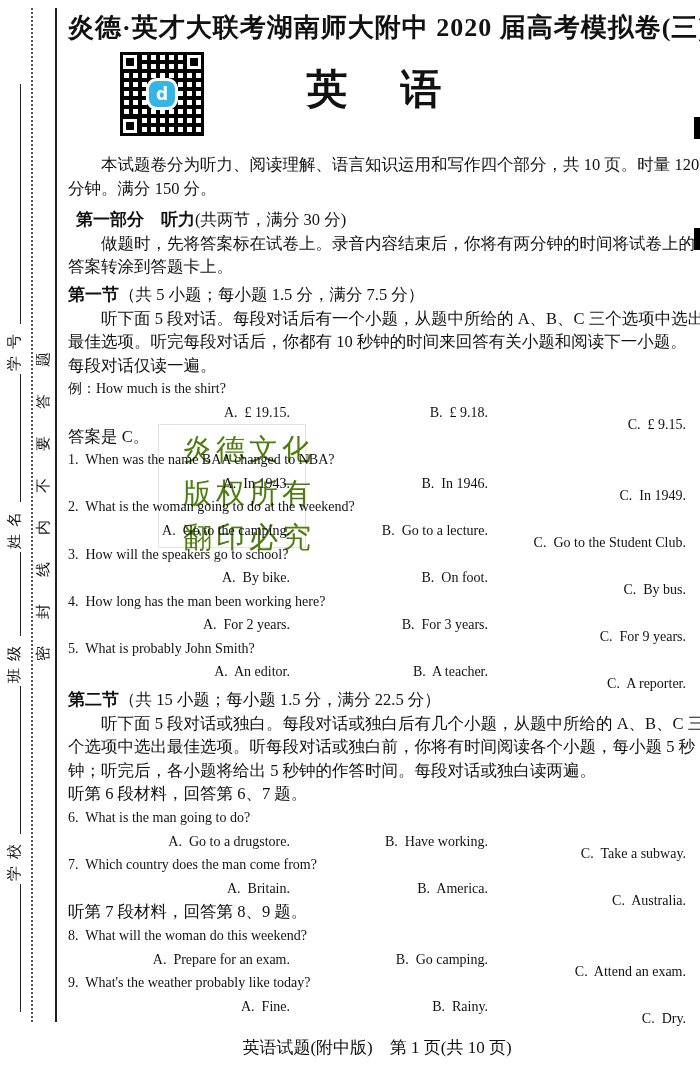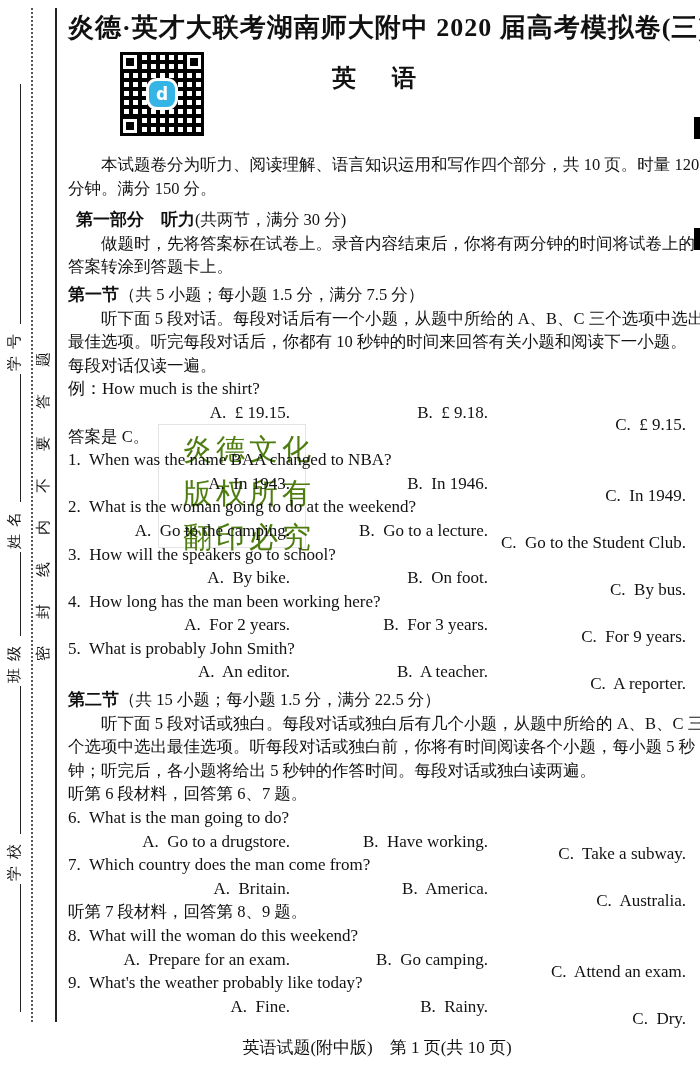--- a/index.html
+++ b/index.html
@@ -25,21 +25,21 @@
     font-size:15px;letter-spacing:27px;white-space:nowrap;text-align:center;color:#111;
   }
   
   .header{position:absolute;left:68px;top:0;right:14px;height:150px;z-index:2;}
   .paper-title{
     position:absolute;left:0;right:0;top:10px;text-align:center;
     font-size:26px;font-weight:bold;letter-spacing:1px;white-space:nowrap;
   }
   .subject{
     position:absolute;left:0;right:0;top:62px;text-align:center;
-    font-size:24px;font-weight:bold;letter-spacing:6px;
+    font-size:41px;font-weight:bold;letter-spacing:6px;
   }
   
   .qr{
     position:absolute;left:52px;top:52px;width:84px;height:84px;background:#fff;
     background-image:
       repeating-linear-gradient(90deg,#000 0 4px,transparent 4px 9px),
       repeating-linear-gradient(0deg,#000 0 4px,#fff 4px 9px);
   }
   .finder{position:absolute;width:14px;height:14px;border:3px solid #000;background:#fff;}
   .finder::after{content:"";position:absolute;left:3px;top:3px;width:8px;height:8px;background:#000;}
@@ -54,21 +54,21 @@
   .watermark{
     position:absolute;left:158px;top:424px;width:146px;height:122px;
     background:#fff;border:1px solid #e3e3e3;z-index:1;
   }
   .wm-text{
     position:absolute;left:24px;top:2px;width:300px;
     color:#4d7c0f;font-size:29px;letter-spacing:4px;line-height:44px;white-space:nowrap;
   }
   
   .content{position:absolute;left:68px;top:153px;right:14px;z-index:2;}
-  .line{height:23.6px;line-height:23.6px;white-space:pre;font-size:17px;}
+  .line{height:23.6px;line-height:23.6px;white-space:pre;font-size:14px;}
   .cn{font-size:16.5px;}
   .indent{text-indent:2em;}
   .head-label{font-weight:bold;font-size:17px;}
   .head-rest{font-size:16.5px;}
   .gap-part{margin-top:8px;margin-left:8px;}
   .gap-sec{margin-top:4px;}
   .opts{display:flex;padding-left:27px;text-align:right;}
   .oA{width:195px;white-space:pre;}
   .oB{width:198px;white-space:pre;}
   .oC{flex:1;white-space:pre;margin-top:12px;}

